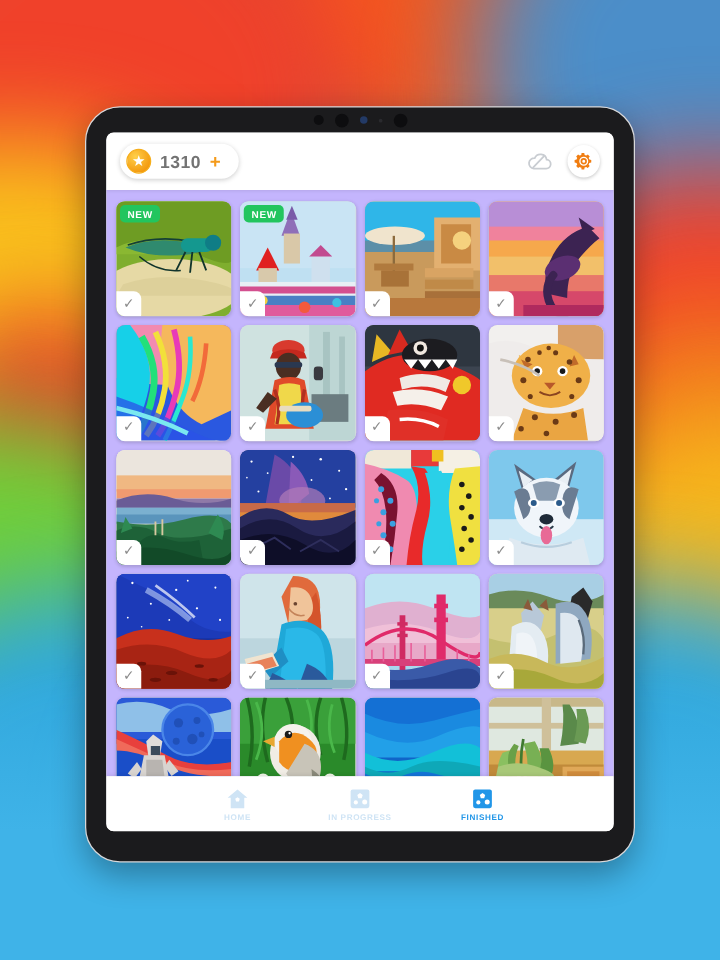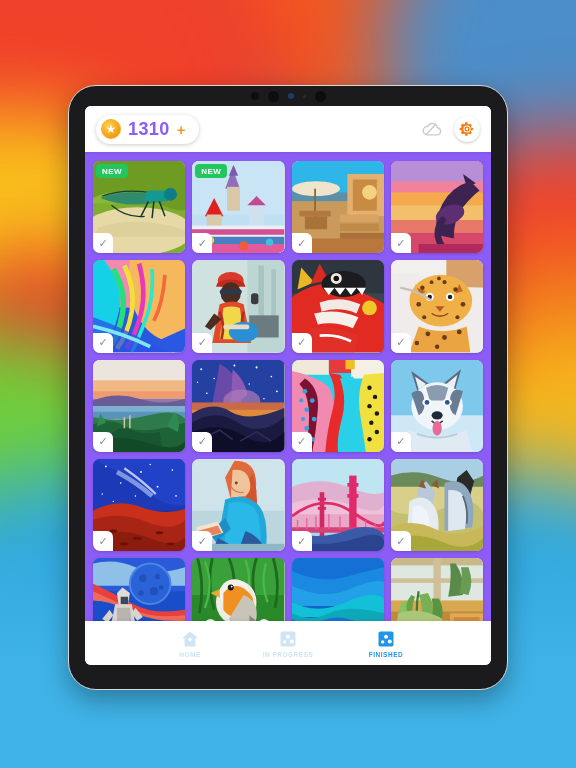--- a/index.html
+++ b/index.html
@@ -84,38 +84,38 @@
     cursor: pointer;
   }
   #coin-icon {
     width: 20px; height: 20px; border-radius: 50%;
     background: radial-gradient(circle at 35% 30%, #ffd04a, #f39a10 75%);
     border: 1.5px solid #f6ae1b;
     display: flex; align-items: center; justify-content: center;
     color: #fff; font-size: 12px; line-height: 1;
   }
   #coin-count {
-    color: #8b5cf6; font-size: 18px; font-weight: bold; letter-spacing: .4px;
+    color: #737373; font-size: 14px; font-weight: bold; letter-spacing: .4px;
   }
   #coin-plus { color: #f49a1a; font-size: 15px; font-weight: bold; }
 
   #topbar-right { display: flex; align-items: center; gap: 9px; }
   .round-btn {
     width: 26px; height: 26px; border-radius: 50%;
     display: flex; align-items: center; justify-content: center;
     cursor: pointer;
   }
   #cloud-off-btn { background: transparent; }
   #settings-btn {
     background: #fff;
     box-shadow: 0 1px 3px rgba(0,0,0,.22);
   }
 
   
-  #grid-scroll { flex: 1 1 auto; overflow: hidden; background: #8b5cf6; }
+  #grid-scroll { flex: 1 1 auto; overflow: hidden; background: #c4b5fd; }
   #grid {
     display: grid;
     grid-template-columns: repeat(4, 1fr);
     gap: 7px;
     padding: 9px 8px 6px 8px;
   }
   .tile {
     position: relative;
     aspect-ratio: 1 / 1;
     border-radius: 7px;

